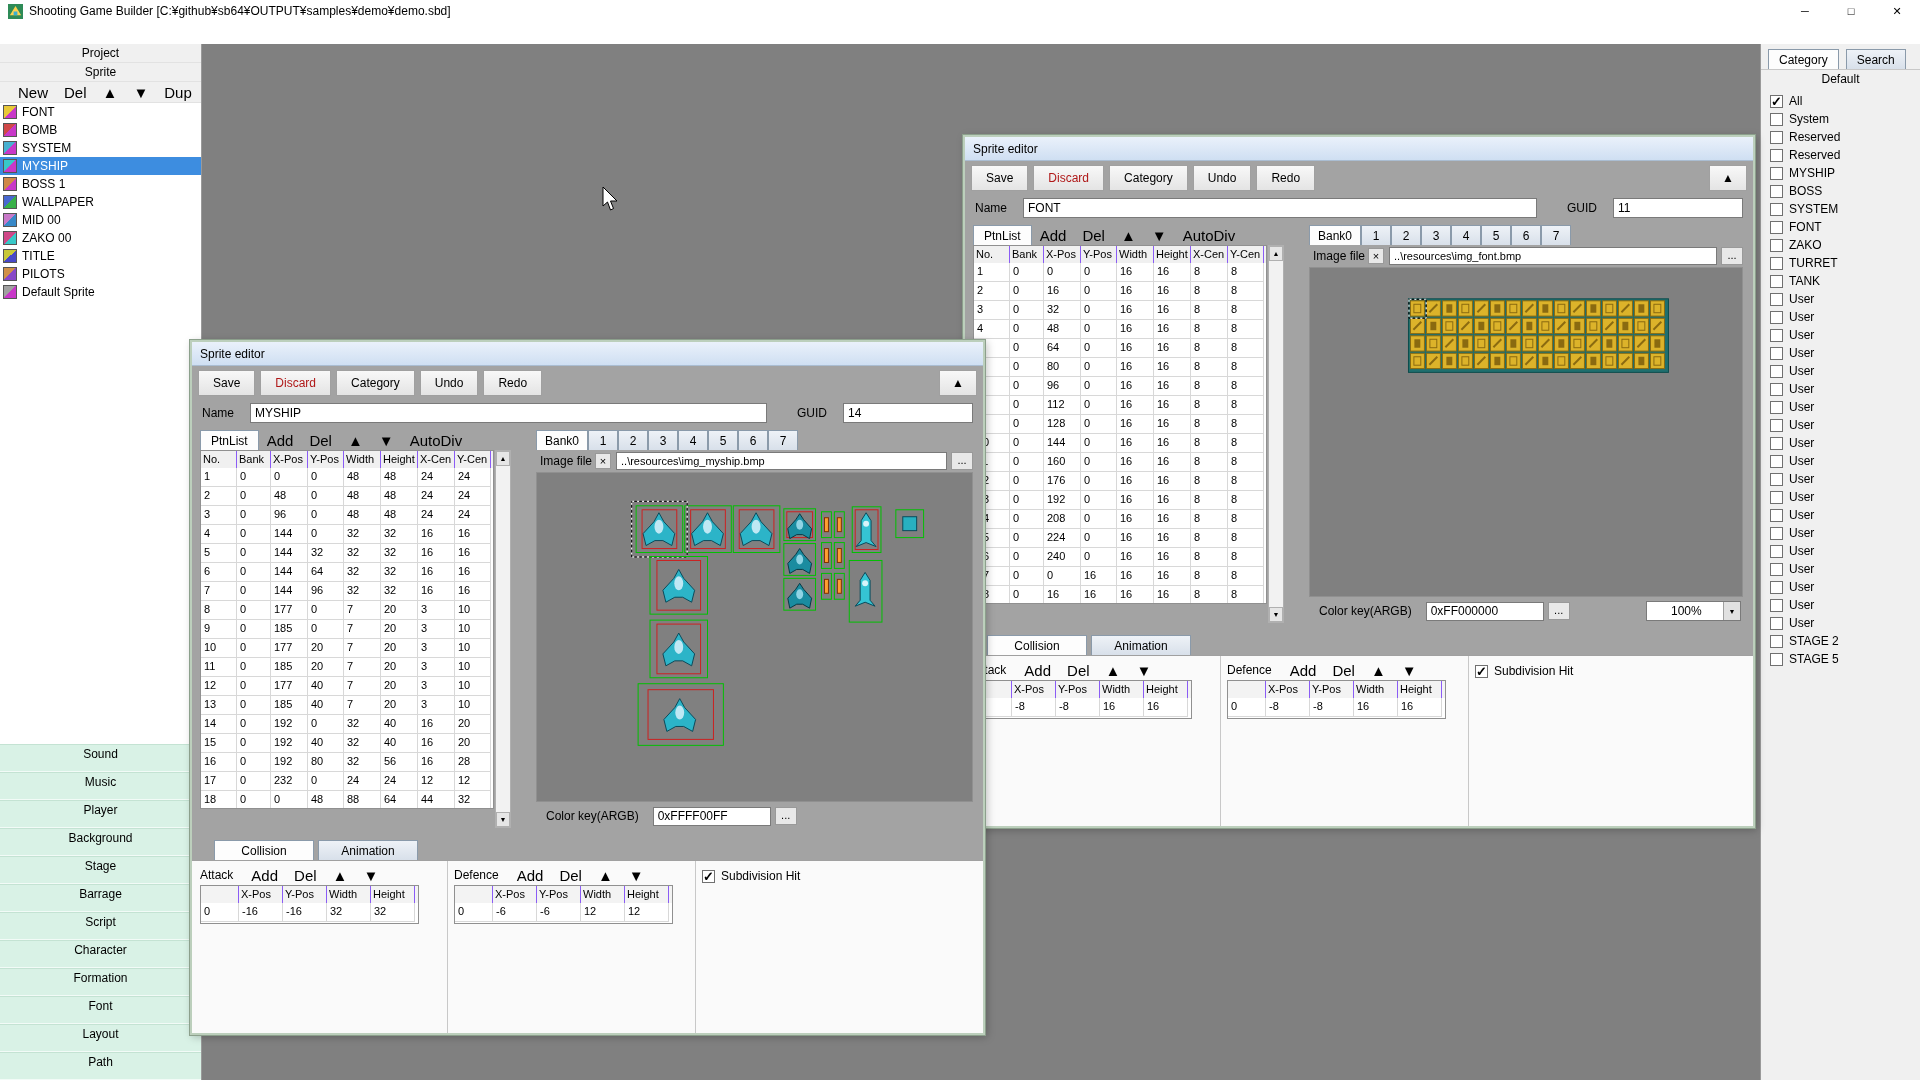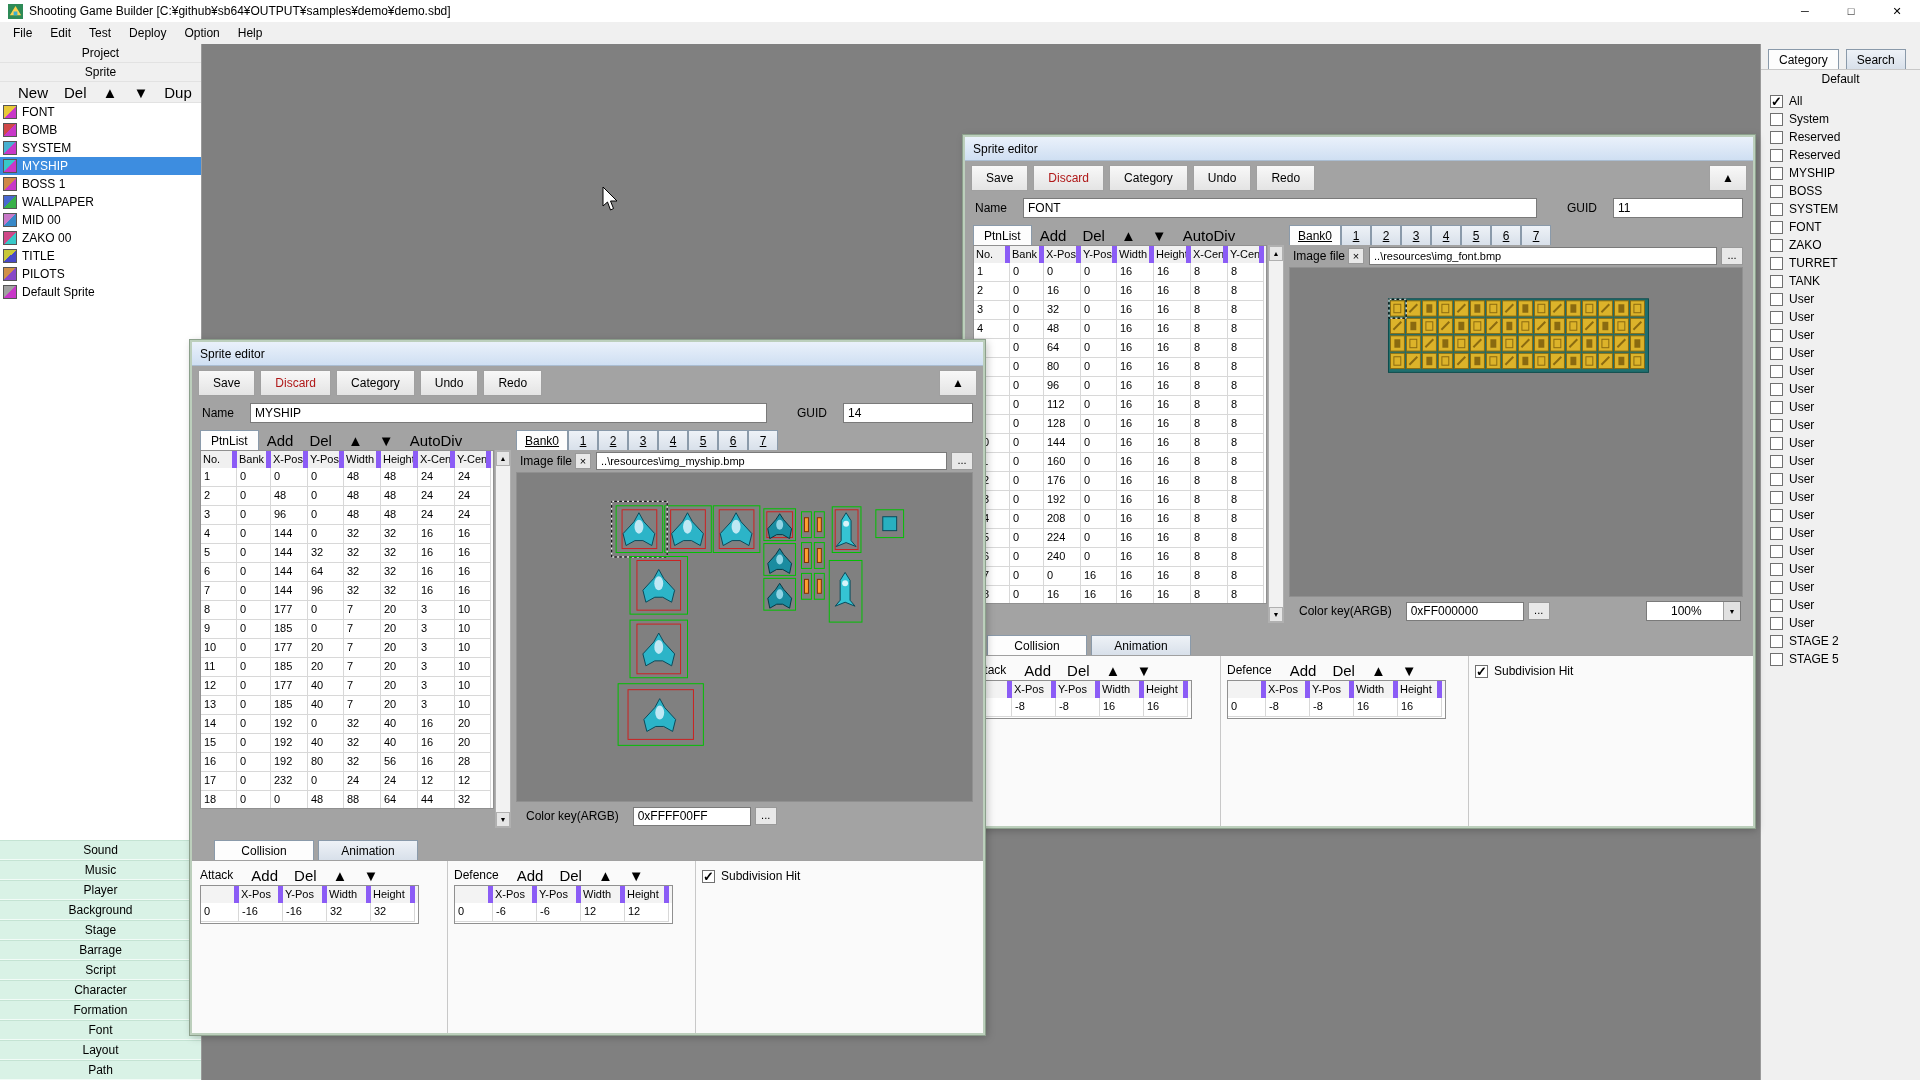--- a/index.html
+++ b/index.html
@@ -19,21 +19,21 @@
 
   
   .left-sidebar { position:absolute; left:0; top:44px; bottom:0; width:202px; background:#fff; border-right:1px solid #9a9a9a; z-index:1; }
   .side-header { height:19px; line-height:19px; text-align:center; background:#f0f0f0; border-bottom:1px solid #e2e2e2; font-size:12px; }
   .side-toolbar { height:21px; background:#f0f0f0; display:flex; align-items:center; padding-left:10px; border-bottom:1px solid #e2e2e2; }
   .flat-btn { padding:1px 8px; font-size:15px; display:flex; align-items:center; white-space:nowrap; }
   .sprite-row { height:18px; display:flex; align-items:center; gap:5px; padding-left:3px; font-size:12px; white-space:nowrap; }
   .sprite-row.selected { background:#3d8de0; color:#fff; }
   .sprite-icon { width:14px; height:14px; border:1px solid #555; flex:0 0 auto; }
   .category-buttons { position:absolute; left:0; right:0; bottom:0; }
-  .cat-btn { height:20px; line-height:19px; text-align:center; background:#d9f2e6; border-bottom:1px solid #f2fbf7; border-top:1px solid #c4e3d3; font-size:12px; }
+  .cat-btn { height:28px; line-height:19px; text-align:center; background:#d9f2e6; border-bottom:1px solid #f2fbf7; border-top:1px solid #c4e3d3; font-size:12px; }
 
   
   .right-sidebar { position:absolute; right:0; top:44px; bottom:0; width:160px; background:#f0f0f0; border-left:1px solid #9a9a9a; z-index:1; }
   .rtabs { display:flex; gap:7px; padding:5px 4px 0 7px; height:25px; }
   .rtab { padding:1px 10px; border:1px solid #8a9aaa; border-bottom:none; background:linear-gradient(#eef2f7,#d8e0ea); font-size:12px; display:flex; align-items:center; }
   .rtab.active { background:#fdfdfd; }
   .rp-header { height:19px; line-height:19px; text-align:center; border-top:1px solid #c8c8c8; background:#f0f0f0; font-size:12px; }
   .check-list { padding-top:4px; }
   .check-row { height:18px; display:flex; align-items:center; gap:6px; padding-left:9px; font-size:12px; }
   .checkbox { width:13px; height:13px; border:1px solid #707070; background:#fff; font-size:13px; line-height:11px; text-align:center; overflow:visible; flex:0 0 auto; }
@@ -53,30 +53,30 @@
   .lbl { font-size:12px; white-space:nowrap; }
   .txt { border:1px solid #7a7a7a; background:#fff; font-size:12px; padding:1px 4px; height:20px; font-family:inherit; }
   .name-input { flex:1; margin-right:14px; }
   .guid-input { width:130px; }
 
   .ed-left { position:absolute; left:8px; top:86px; width:294px; height:400px; }
   .ptn-row { height:22px; display:flex; align-items:flex-end; }
   .tab { padding:1px 10px; border:1px solid #8a9aaa; border-bottom:none; background:linear-gradient(#eef2f7,#d8e0ea); font-size:12px; display:flex; align-items:center; height:20px; }
   .tab.active { background:#fdfdfd; }
   .grid-head { position:absolute; left:0; top:22px; width:294px; display:grid; border:1px solid #909090; background:#f0f0f0; }
-  .hcell { font-size:11px; padding:2px 2px; border-right:5px solid #8b5cf6; white-space:nowrap; overflow:hidden; height:18px; }
+  .hcell { font-size:11px; padding:2px 2px; border-right:1px solid #8b5cf6; white-space:nowrap; overflow:hidden; height:18px; }
   .grid-body { position:absolute; left:0; top:40px; width:294px; height:341px; background:#fff; border:1px solid #909090; border-top:none; overflow:hidden; }
   .grid-row { display:grid; }
   .cell { font-size:11px; padding:2px 3px; border-right:1px solid #d8d8d8; border-bottom:1px solid #d8d8d8; height:19px; white-space:nowrap; overflow:hidden; }
   .ptn-cols, .ed-left .grid-row { grid-template-columns:36px 34px 37px 36px 37px 37px 37px 36px; }
   .vscroll { position:absolute; right:-17px; top:22px; width:16px; height:378px; background:#f2f2f2; border:1px solid #b0b0b0; }
   .sbtn { position:absolute; left:0; right:0; height:15px; background:#e6e6e6; border:1px solid #b0b0b0; font-size:7px; text-align:center; line-height:13px; }
   .sbtn.top { top:0; } .sbtn.bottom { bottom:0; }
 
-  .ed-right { position:absolute; left:324px; right:10px; top:86px; height:398px;text-decoration:underline; }
+  .ed-right { position:absolute; left:344px; right:10px; top:86px; height:398px; }
   .bank-row { height:22px; display:flex; align-items:flex-end; }
   .bank-tab { min-width:30px; justify-content:center; padding:1px 8px; }
   .imgfile-row { position:absolute; left:0; right:0; top:22px; height:22px; display:flex; align-items:center; }
   .imgfile-lbl { font-size:12px; padding:0 3px 0 4px; white-space:nowrap; }
   .img-close { width:16px; height:16px; border:1px solid #999; background:#e8e8e8; text-align:center; line-height:14px; font-size:11px; }
   .path-input { flex:1; margin-left:5px; border:1px solid #7a7a7a; background:#fff; font-size:11px; padding:2px 4px; height:18px; white-space:nowrap; overflow:hidden; }
   .dots-btn { width:22px; height:18px; border:1px solid #999; background:#e8e8e8; text-align:center; line-height:14px; font-size:11px; margin-left:4px; flex:0 0 auto; }
   .canvas { position:absolute; left:0; right:0; top:44px; height:330px; background:#808080; border:1px solid #909090; overflow:hidden; }
   .colorkey-row { position:absolute; left:10px; right:0; top:378px; height:20px; display:flex; align-items:center; }
   .ck-input { width:118px; margin-left:14px; height:19px; }
@@ -113,28 +113,20 @@
       <rect x="6" y="8" width="4" height="4" fill="#3bb0d0"></rect>
     </svg>
     <span class="title-text">Shooting Game Builder [C:¥github¥sb64¥OUTPUT¥samples¥demo¥demo.sbd]</span>
     <div class="win-controls">
       <div class="wc">─</div>
       <div class="wc">□</div>
       <div class="wc">✕</div>
     </div>
   </div>
 
-  <div class="menu-bar">
-      <div class="menu-item">File</div>
-      <div class="menu-item">Edit</div>
-      <div class="menu-item">Test</div>
-      <div class="menu-item">Deploy</div>
-      <div class="menu-item">Option</div>
-      <div class="menu-item">Help</div>
-    </div>
 
   <div class="workspace"></div>
 
   <div class="left-sidebar">
     <div class="side-header">Project</div>
     <div class="side-header">Sprite</div>
     <div class="side-toolbar">
         <div class="flat-btn">New</div>
         <div class="flat-btn">Del</div>
         <div class="flat-btn">▲</div>

